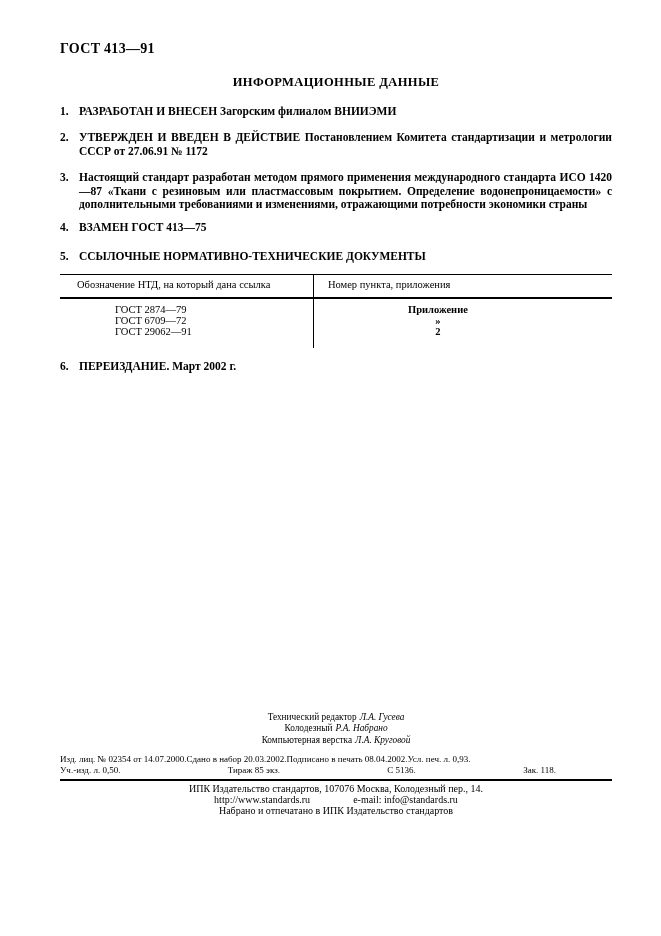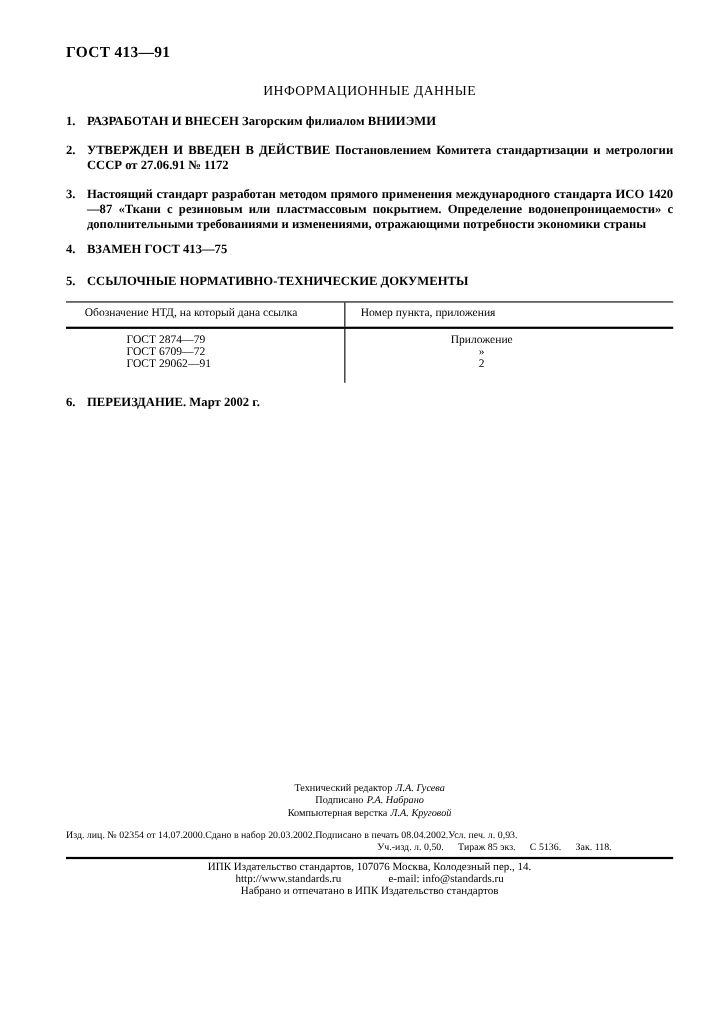--- a/index.html
+++ b/index.html
@@ -23,21 +23,21 @@
   .doc-number {
     font-size: 14px;
     font-weight: bold;
     line-height: 13px;
     letter-spacing: 0.3px;
   }
   .page-title {
     margin-top: 21px;
     text-align: center;
     font-size: 12.5px;
-    font-weight: normal;
+    font-weight: bold;
     line-height: 13px;
     letter-spacing: 0.4px;
   }
   .items { margin-top: 16px; }
   .item {
     position: relative;
     padding-left: 19px;
     font-size: 11.5px;
     font-weight: bold;
     line-height: 13.4px;
@@ -76,20 +76,21 @@
     width: 46%;
     border-right: 1.2px solid #000;
     padding: 5px 0 10px 55px;
     line-height: 11.3px;
   }
   .t-col-r {
     flex: 1;
     padding: 5px 50px 10px 0;
     text-align: center;
     line-height: 11.3px;
+    font-weight: bold;
   }
   .item-6 { margin-top: 12px; }
 
   
   .footer {
     position: absolute;
     left: 60px;
     top: 712px;
     width: 552px;
   }
@@ -100,21 +101,21 @@
   }
   .credit-name { font-style: italic; margin-left: 3px; }
   .imprint { margin-top: 8px; font-size: 9px; }
   .imprint-l1 {
     display: flex;
     justify-content: flex-start;
     line-height: 11.5px;
   }
   .imprint-l2 {
     display: flex;
-    justify-content: flex-end;
+    justify-content: space-between;
     gap: 13px;
     line-height: 11.5px;
     padding-right: 56px;
   }
   .footer-rule {
     border: none;
     border-top: 2.5px solid #000;
     margin-top: 2px;
   }
   .publisher {
@@ -186,21 +187,21 @@
       </div>
     </div>
   </div>
 
   <div class="footer">
     <div class="credits">
       <div>
         <span>Технический редактор</span><span class="credit-name">Л.А. Гусева</span>
       </div>
       <div>
-        <span>Подписано</span><span class="credit-name">Р.А. Набрано</span>
+        <span>Колодезный</span><span class="credit-name">Р.А. Набрано</span>
       </div>
       <div>
         <span>Компьютерная верстка</span><span class="credit-name">Л.А. Круговой</span>
       </div>
     </div>
 
     <div class="imprint">
       <div class="imprint-l1">
         <span>Изд. лиц. № 02354 от 14.07.2000.</span>
         <span>Сдано в набор 20.03.2002.</span>

